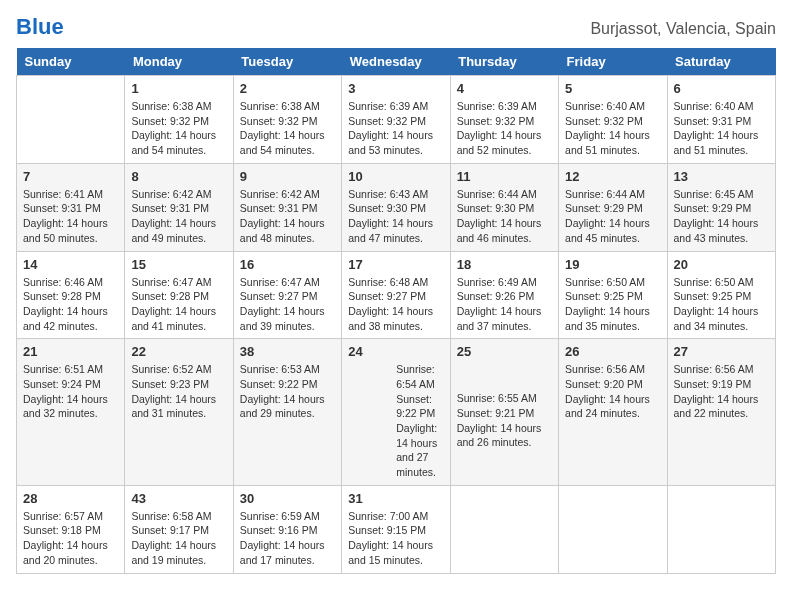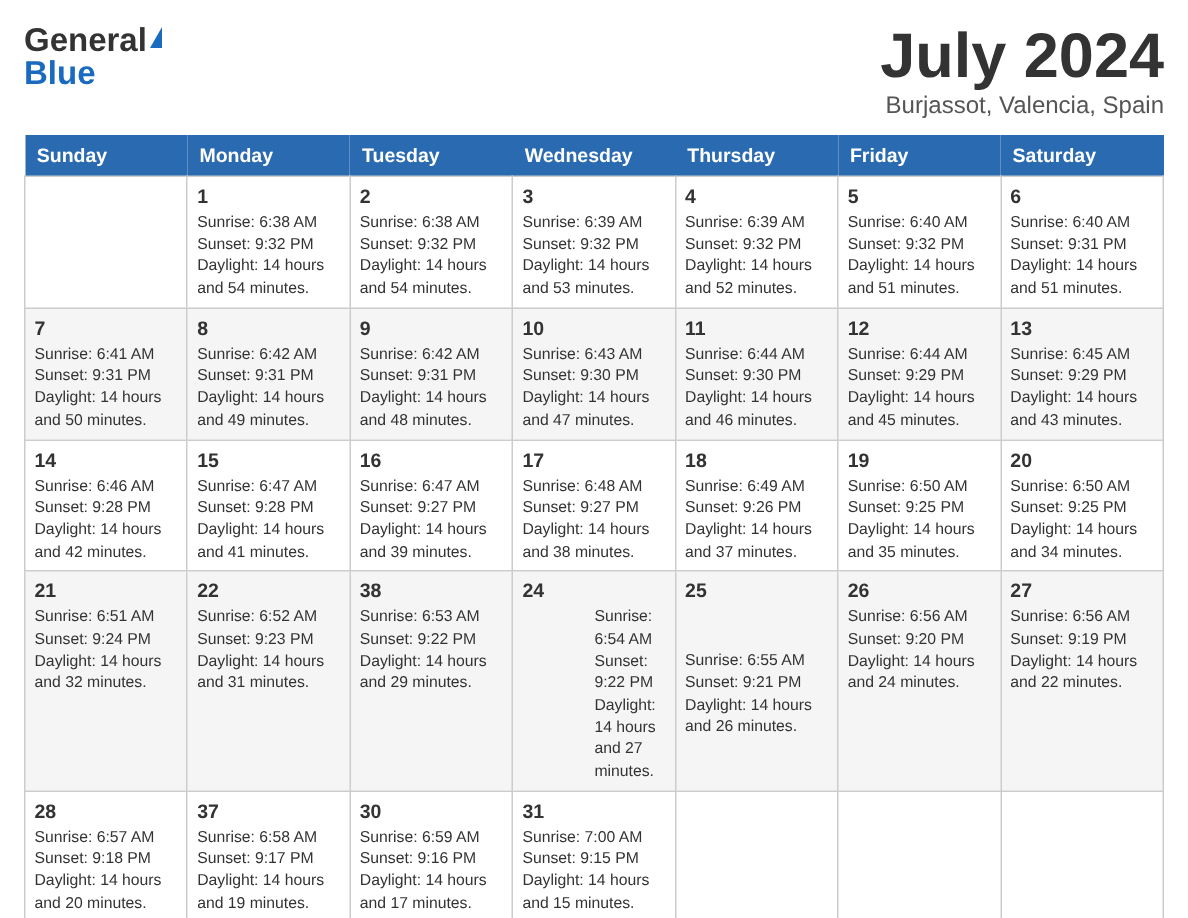--- a/index.html
+++ b/index.html
@@ -101,28 +101,23 @@
     }
     tbody tr:nth-child(even) td {
       background-color: #f5f5f5;
     }
   </style>
 </head>
 <body>
 
 <div class="header">
   <div class="logo">
-    <div class="logo-row">
-      <span class="logo-general">General</span>
-      <span class="logo-icon"></span>
-    </div>
     <span class="logo-blue">Blue</span>
   </div>
   <div class="title-area">
-    <div class="title-month">July 2024</div>
     <div class="title-location">Burjassot, Valencia, Spain</div>
   </div>
 </div>
 
 <table>
   <thead>
     <tr>
     <th>Sunday</th>
         <th>Monday</th>
         <th>Tuesday</th>
@@ -305,21 +300,21 @@
         </td>
       </tr>
       <tr>
         <td>
           <div class="day-number">28</div>
           <div class="day-info" style="white-space: pre-line;">Sunrise: 6:57 AM
 Sunset: 9:18 PM
 Daylight: 14 hours and 20 minutes.</div>
         </td>
         <td>
-          <div class="day-number">37</div>
+          <div class="day-number">43</div>
           <div class="day-info" style="white-space: pre-line;">Sunrise: 6:58 AM
 Sunset: 9:17 PM
 Daylight: 14 hours and 19 minutes.</div>
         </td>
         <td>
           <div class="day-number">30</div>
           <div class="day-info" style="white-space: pre-line;">Sunrise: 6:59 AM
 Sunset: 9:16 PM
 Daylight: 14 hours and 17 minutes.</div>
         </td>

